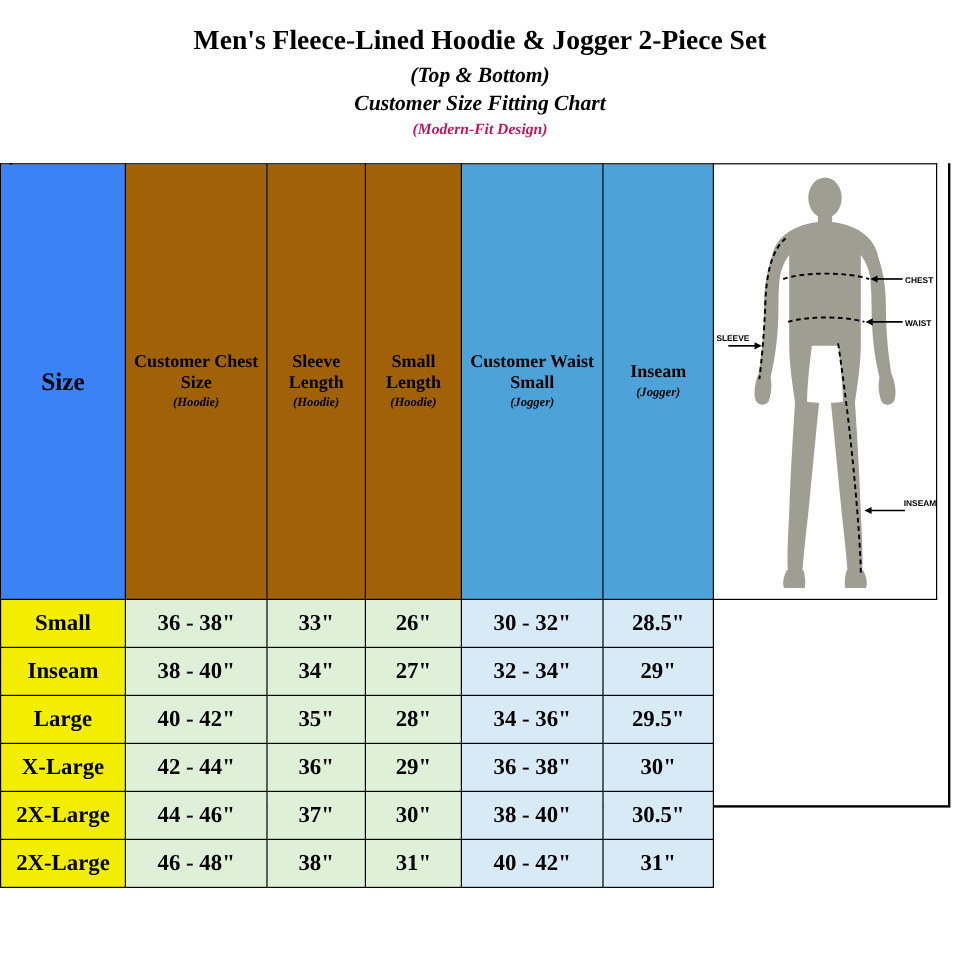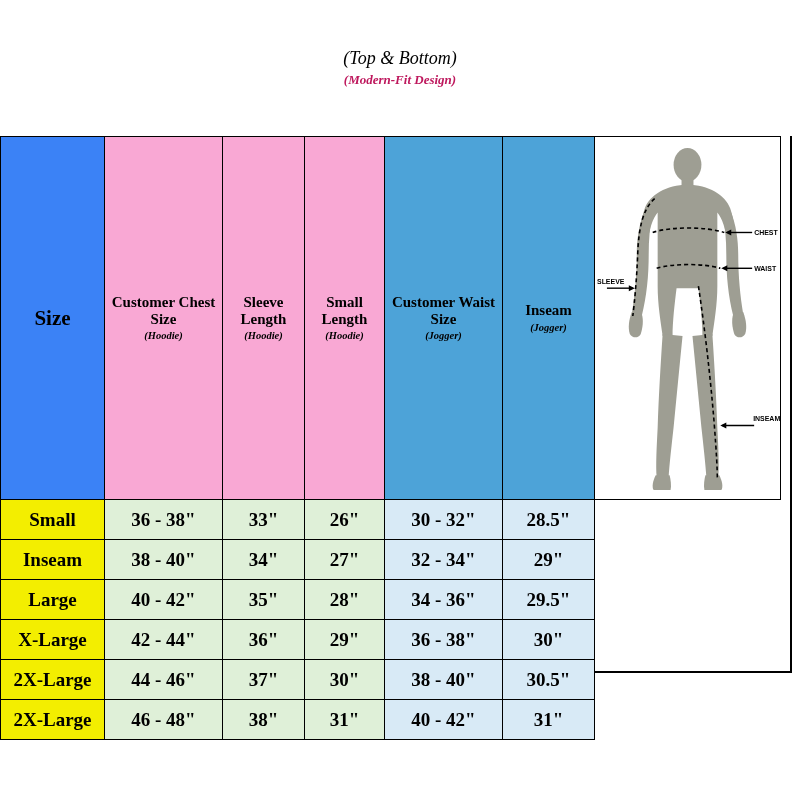--- a/index.html
+++ b/index.html
@@ -45,21 +45,21 @@
   }
   .title-main {
     font-size: 23px;
     font-weight: bold;
     color: #000000;
     letter-spacing: 0px;
     margin-bottom: 5px;
   }
   .title-sub1 {
     font-size: 18px;
-    font-weight: normal;
+    font-weight: bold;
     font-style: italic;
     color: #000000;
     margin-bottom: 3px;
   }
   .title-sub2 {
     font-size: 18px;
     font-weight: bold;
     font-style: italic;
     color: #000000;
     margin-bottom: 3px;
@@ -97,21 +97,21 @@
 
   thead th {
     height: 78px;
   }
   .h-size {
     background: #3b82f6;
     font-size: 21px;
     font-weight: bold;
   }
   .h-green {
-    background: #f9a8d4;
+    background: #a16207;
     font-size: 15px;
     font-weight: bold;
     line-height: 1.12;
   }
   .h-blue {
     background: #4da3d8;
     font-size: 15px;
     font-weight: bold;
     line-height: 1.12;
   }
@@ -162,21 +162,23 @@
   }
 </style>
 </head>
 <body>
 
 <div class="page">
 
   <div class="chart-frame"></div>
 
   <div class="title-block">
+    <div class="title-main">Men's Fleece-Lined Hoodie &amp; Jogger 2-Piece Set</div>
     <div class="title-sub1">(Top &amp; Bottom)</div>
+    <div class="title-sub2">Customer Size Fitting Chart</div>
     <div class="title-sub3">(Modern-Fit Design)</div>
   </div>
 
   <table class="size-table">
     <colgroup>
       <col class="c-size">
         <col class="c-chest">
         <col class="c-sleeve">
         <col class="c-back">
       <col class="c-waist">
@@ -194,21 +196,21 @@
         </th>
         <th class="h-green">
           <span>Sleeve Length</span>
           <span class="h-note">(Hoodie)</span>
         </th>
         <th class="h-green">
           <span>Small Length</span>
           <span class="h-note">(Hoodie)</span>
         </th>
         <th class="h-blue">
-          <span>Customer Waist Size</span>
+          <span>Customer Waist Small</span>
           <span class="h-note">(Jogger)</span>
         </th>
         <th class="h-blue">
           <span>Inseam</span>
           <span class="h-note">(Jogger)</span>
         </th>
         <th class="figure-cell" rowspan="7">
           <div class="figure-wrap">
             <svg viewBox="0 0 186 364" preserveAspectRatio="xMidYMid meet">
               <g fill="#9e9e93">

